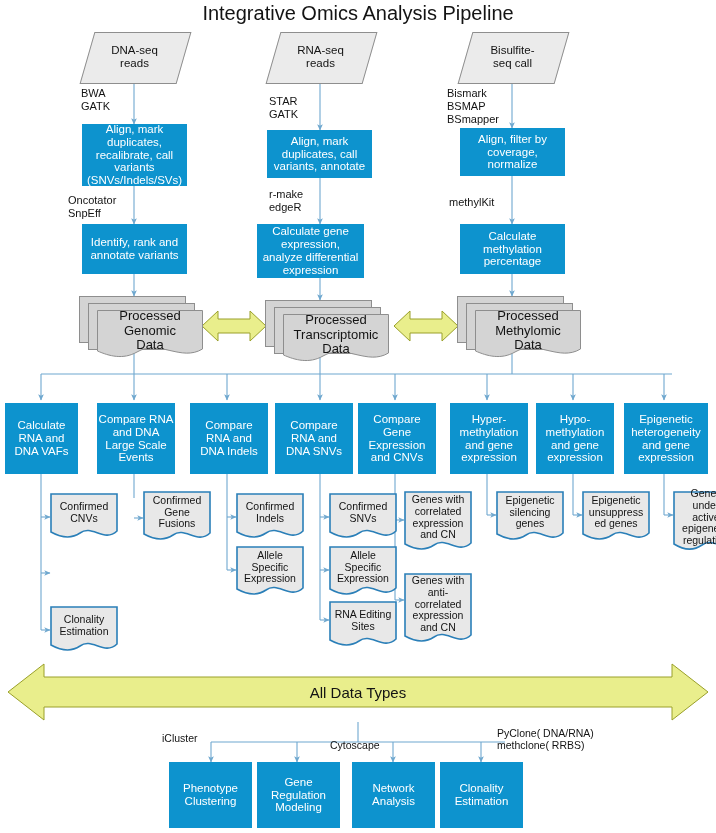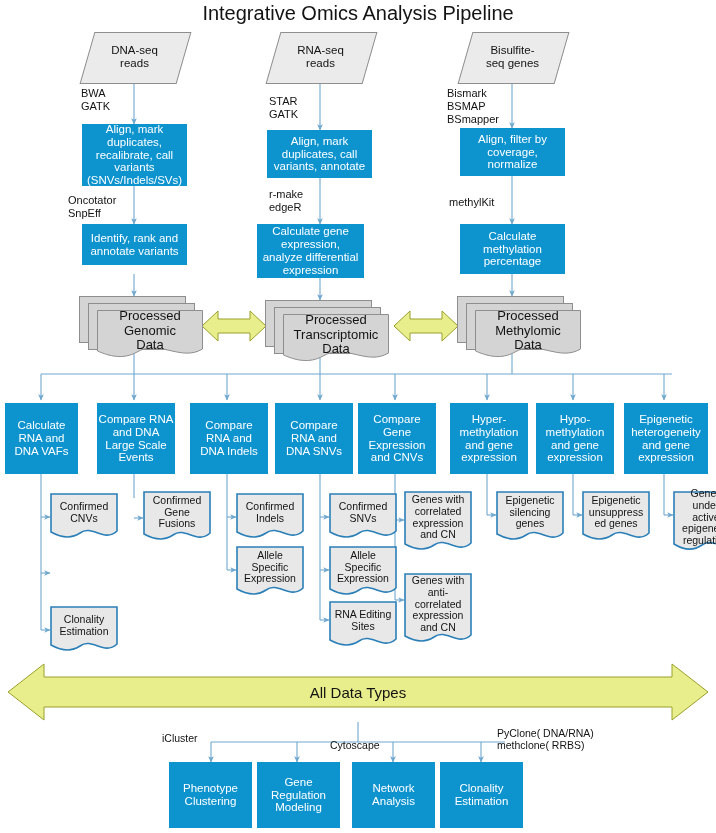--- a/index.html
+++ b/index.html
@@ -214,21 +214,21 @@
 reads</div>
   </div>
   <div class="para-wrap" style="left:273px;top:32px;width:95px;height:50px;">
     <div class="para-shape"></div>
     <div class="para-label">RNA-seq
 reads</div>
   </div>
   <div class="para-wrap" style="left:465px;top:32px;width:95px;height:50px;">
     <div class="para-shape"></div>
     <div class="para-label">Bisulfite-
-seq genes</div>
+seq call</div>
   </div>
 
   <div class="edgelabel" style="left:81px;top:87px;">BWA
 GATK</div>
   <div class="edgelabel" style="left:269px;top:95px;">STAR
 GATK</div>
   <div class="edgelabel" style="left:447px;top:87px;">Bismark
 BSMAP
 BSmapper</div>
 
@@ -243,21 +243,21 @@
   <div class="node proc" style="left:460px;top:128px;width:105px;height:48px;">Align, filter by
 coverage,
 normalize</div>
 
   <div class="edgelabel" style="left:68px;top:194px;">Oncotator
 SnpEff</div>
   <div class="edgelabel" style="left:269px;top:188px;">r-make
 edgeR</div>
   <div class="edgelabel" style="left:449px;top:196px;">methylKit</div>
 
-  <div class="node proc" style="left:82px;top:224px;width:105px;height:41px;">Identify, rank and
+  <div class="node proc" style="left:82px;top:224px;width:105px;height:50px;">Identify, rank and
 annotate variants</div>
   <div class="node proc" style="left:257px;top:224px;width:107px;height:54px;">Calculate gene
 expression,
 analyze differential
 expression</div>
   <div class="node proc" style="left:460px;top:224px;width:105px;height:50px;">Calculate
 methylation
 percentage</div>
 
   <div class="stack" style="left:79px;top:296px;width:128px;height:62px;">

